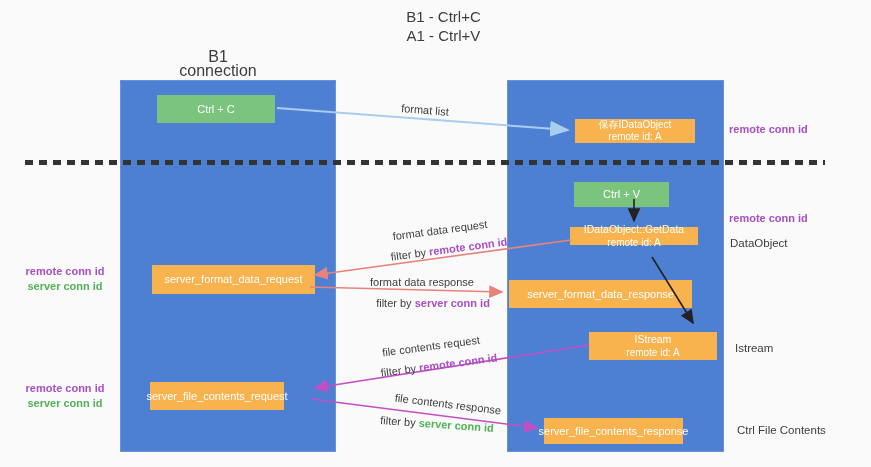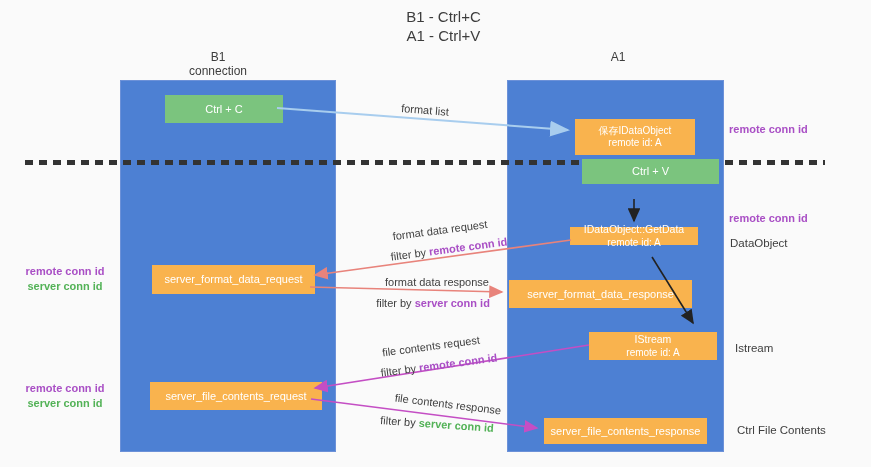--- a/index.html
+++ b/index.html
@@ -4,26 +4,26 @@
 <style>
   :root{
     --lane-blue:#4D80D3; --box-orange:#F9B34E; --box-green:#7BC47E;
     --arrow-salmon:#E8837B; --arrow-magenta:#C44EC4; --arrow-blue:#A8CDEE;
     --text-purple:#A94FC5; --text-green:#53B257; --text-dark:#3D3D3D; --bg:#FAFAFA;
   }
   *{margin:0;padding:0;box-sizing:border-box;}
   body{font-family:"Liberation Sans",sans-serif;background:#e8e8e8;}
   .canvas{position:relative;width:871px;height:467px;background:var(--bg,#FAFAFA);overflow:hidden;}
   .title{position:absolute;top:7px;left:0;width:100%;text-align:center;font-size:15px;line-height:19px;color:var(--text-dark);transform:translateX(8px);}
-  .lane-header{position:absolute;top:50px;width:140px;text-align:center;font-size:12px;line-height:14px;color:var(--text-dark);}
+  .lane-header{position:absolute;top:50px;width:140px;text-align:center;font-size:16px;line-height:14px;color:var(--text-dark);}
   .lane{position:absolute;top:80px;height:372px;background:var(--lane-blue);border:1px solid #6C91D8;}
   .divider{position:absolute;top:160px;left:25px;width:800px;height:5px;background:repeating-linear-gradient(90deg,#333 0px,#333 8px,transparent 8px,transparent 14px);z-index:3;}
   .node{position:absolute;z-index:4;display:flex;flex-direction:column;justify-content:center;align-items:center;text-align:center;color:#fff;font-size:11px;line-height:13px;}
   .node.orange{background:var(--box-orange);}
-  .node.green{background:var(--box-green);margin-left:8px;}
+  .node.green{background:var(--box-green);}
   .node .l2{font-size:10px;}
   .arrows{position:absolute;top:0;left:0;z-index:5;pointer-events:none;}
   .flow-label{position:absolute;z-index:6;font-size:11px;color:#3F3F3F;white-space:nowrap;transform:translate(-50%,-50%);}
   .lbl-prefix{white-space:pre;}
   .key-purple{color:var(--text-purple);font-weight:bold;}
   .key-green{color:var(--text-green);font-weight:bold;}
   .annot{position:absolute;z-index:6;font-size:11px;line-height:15px;white-space:nowrap;}
   .annot.bold-purple{color:var(--text-purple);font-weight:bold;}
   .annot.bold-green{color:var(--text-green);font-weight:bold;}
   .annot.dark{color:var(--text-dark);font-size:11.5px;}
@@ -38,38 +38,37 @@
   <div class="title">
     <div>B1 - Ctrl+C</div>
     <div>A1 - Ctrl+V</div>
   </div>
 
   <div class="lane-header" style="left:148px;">
     <div>B1</div>
     <div>connection</div>
   </div>
   <div class="lane-header" style="left:548px;">
-    <div>A1</div>
   </div>
 
   <div class="lane" style="left:120px;width:216px;"></div>
   <div class="lane" style="left:507px;width:217px;"></div>
 
   <div class="divider"></div>
 
   <div class="node green" style="left:157px;top:95px;width:118px;height:28px;">
     <div>Ctrl + C</div>
   </div>
 
-  <div class="node orange" style="left:575px;top:119px;width:120px;height:36px;font-size:10px;line-height:12px;">
+  <div class="node orange" style="left:575px;top:119px;width:120px;height:24px;font-size:10px;line-height:12px;">
     <div>保存IDataObject</div>
     <div class="l2">remote id: A</div>
   </div>
 
-  <div class="node green" style="left:574px;top:159px;width:137px;height:25px;">
+  <div class="node green" style="left:574px;top:182px;width:95px;height:25px;">
     <div>Ctrl + V</div>
   </div>
 
   <div class="node orange" style="left:570px;top:227px;width:128px;height:18px;font-size:10.5px;line-height:13px;">
     <div>IDataObject::GetData</div>
     <div class="l2">remote id: A</div>
   </div>
 
   <div class="node orange" style="left:152px;top:265px;width:163px;height:29px;">
     <div>server_format_data_request</div>
@@ -77,25 +76,25 @@
 
   <div class="node orange" style="left:509px;top:280px;width:183px;height:28px;">
     <div>server_format_data_response</div>
   </div>
 
   <div class="node orange" style="left:589px;top:332px;width:128px;height:28px;font-size:10.5px;line-height:13px;">
     <div>IStream</div>
     <div class="l2">remote id: A</div>
   </div>
 
-  <div class="node orange" style="left:150px;top:382px;width:172px;height:28px;">
+  <div class="node orange" style="left:150px;top:382px;width:134px;height:28px;">
     <div>server_file_contents_request</div>
   </div>
 
-  <div class="node orange" style="left:544px;top:418px;width:163px;height:26px;">
+  <div class="node orange" style="left:544px;top:418px;width:139px;height:26px;">
     <div>server_file_contents_response</div>
   </div>
 
   <svg class="arrows" width="871" height="467" viewBox="0 0 871 467">
     <defs>
       <marker id="mBlue" markerWidth="10" markerHeight="8" refX="9" refY="4" orient="auto">
           <path d="M0,0 L10,4 L0,8 z" fill="var(--arrow-blue,#A8CDEE)"></path>
         </marker>
       <marker id="mBlack" markerWidth="9" markerHeight="8" refX="8" refY="4" orient="auto">
           <path d="M0,0 L9,4 L0,8 z" fill="#222"></path>
@@ -114,21 +113,21 @@
     <line x1="310" y1="287" x2="502" y2="292" stroke="var(--arrow-salmon,#E8837B)" stroke-width="1.6" marker-end="url(#mSalmon)"></line>
     <line x1="589" y1="345" x2="315" y2="388" stroke="var(--arrow-magenta,#C44EC4)" stroke-width="1.6" marker-end="url(#mMagenta)"></line>
     <line x1="311" y1="399" x2="537" y2="428" stroke="var(--arrow-magenta,#C44EC4)" stroke-width="1.6" marker-end="url(#mMagenta)"></line>
   </svg>
 
   <div class="flow-label" style="left:425px;top:110px;transform:translate(-50%,-50%) rotate(4.5deg);">format list</div>
 
   <div class="flow-label" style="left:440px;top:230px;transform:translate(-50%,-50%) rotate(-7.5deg);">format data request</div>
   <div class="flow-label" style="left:449px;top:249px;transform:translate(-50%,-50%) rotate(-7.5deg);"><span class="lbl-prefix">filter by </span><span class="key-purple">remote conn id</span></div>
 
-  <div class="flow-label" style="left:437px;top:282px;">format data response</div>
+  <div class="flow-label" style="left:422px;top:282px;">format data response</div>
   <div class="flow-label" style="left:433px;top:303px;"><span class="lbl-prefix">filter by </span><span class="key-purple">server conn id</span></div>
 
   <div class="flow-label" style="left:431px;top:346px;transform:translate(-50%,-50%) rotate(-7.5deg);">file contents request</div>
   <div class="flow-label" style="left:439px;top:365px;transform:translate(-50%,-50%) rotate(-7.5deg);"><span class="lbl-prefix">filter by </span><span class="key-purple">remote conn id</span></div>
 
   <div class="flow-label" style="left:448px;top:404px;transform:translate(-50%,-50%) rotate(7deg);">file contents response</div>
   <div class="flow-label" style="left:437px;top:424px;transform:translate(-50%,-50%) rotate(4deg);"><span class="lbl-prefix">filter by </span><span class="key-green">server conn id</span></div>
 
   <div class="annot bold-purple" style="left:729px;top:122px;">remote conn id</div>
   <div class="annot bold-purple" style="left:729px;top:211px;">remote conn id</div>

